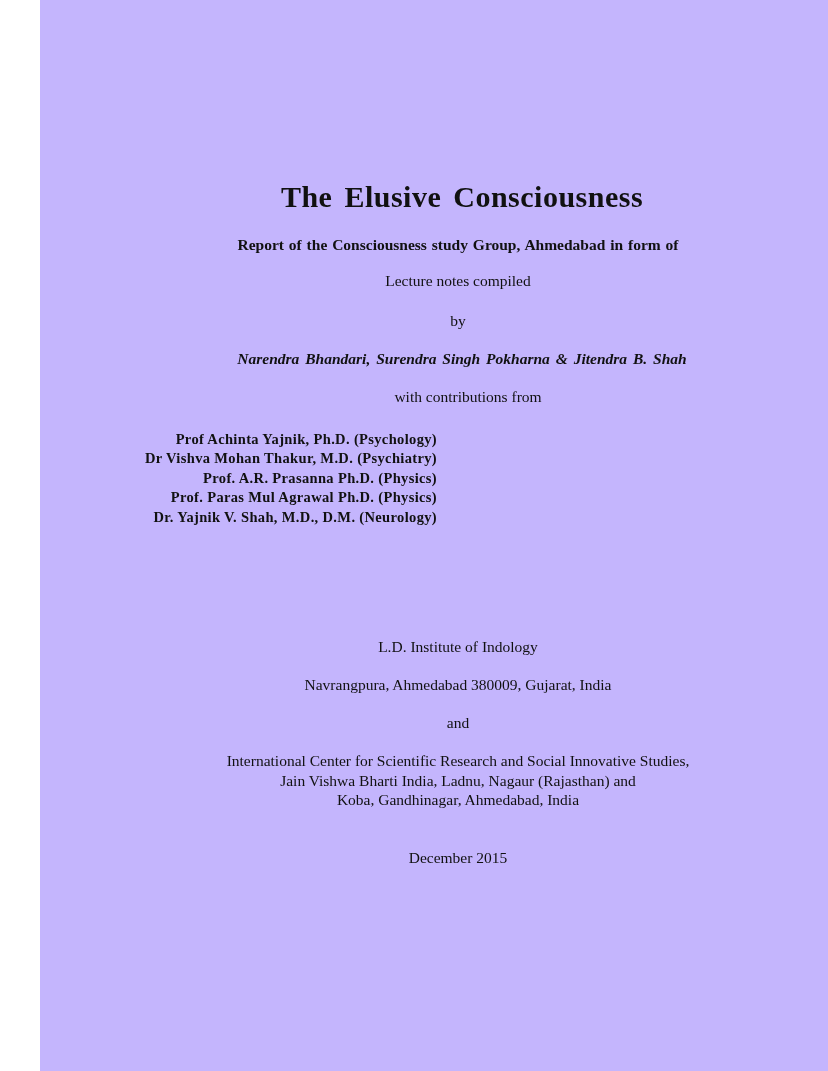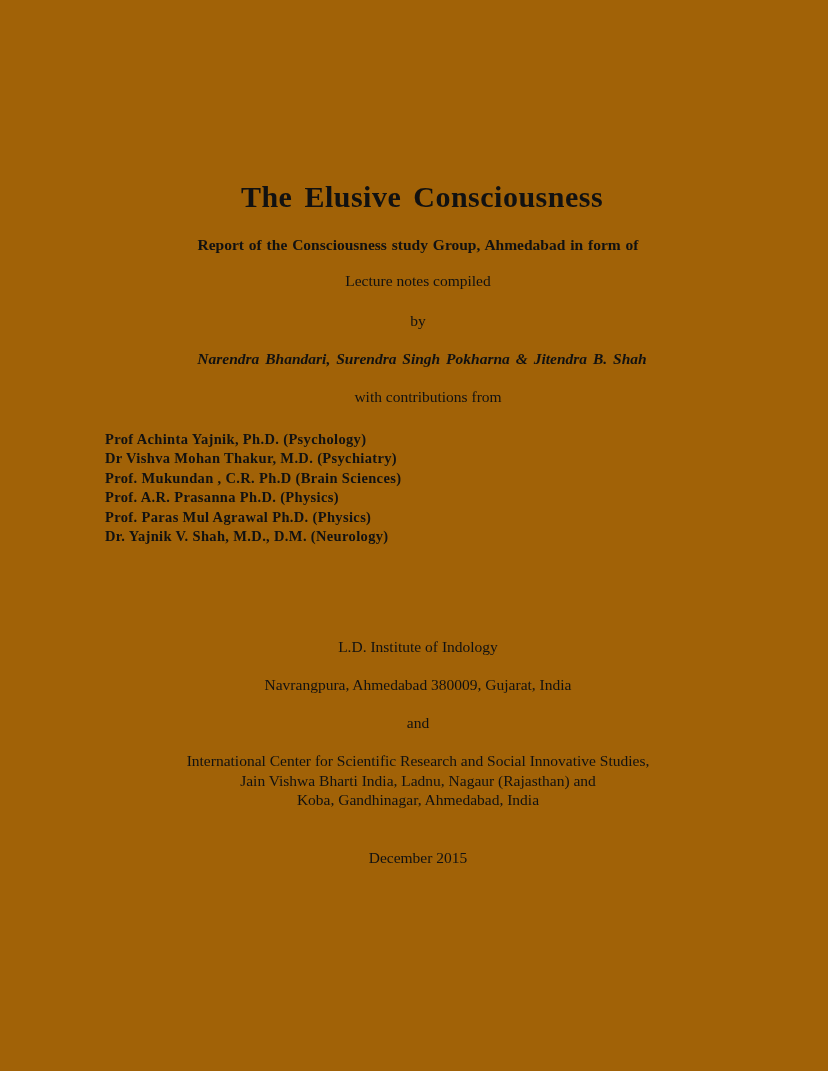--- a/index.html
+++ b/index.html
@@ -11,21 +11,22 @@
       width: 828px;
       height: 1071px;
       position: relative;
       overflow: hidden;
       font-family: "Liberation Serif", "DejaVu Serif", serif;
       color: #111111;
     }
     .page {
       position: absolute;
       inset: 0;
-      background: #a16207;
+      background: #c4b5fd;
+      margin-left: 40px;
     }
     .abs {
       position: absolute;
       white-space: nowrap;
     }
     .center {
       left: 0;
       width: 828px;
       text-align: center;
     }
@@ -58,20 +59,21 @@
       word-spacing: 2px;
     }
     .contrib { top: 388px; left: 14px; }
     .contributors {
       position: absolute;
       top: 430px;
       left: 105px;
       margin: 0;
       padding: 0;
       list-style: none;
+      text-align: right;
     }
     .contributors li {
       font-size: 14.5px;
       font-weight: bold;
       line-height: 19.4px;
       white-space: nowrap;
       letter-spacing: 0.35px;
     }
     .inst { top: 638px; left: 4px; }
     .addr { top: 676px; left: 4px; }
@@ -100,21 +102,20 @@
 
   <div class="abs center plain by">by</div>
 
   <div class="abs center authors">Narendra Bhandari,  Surendra Singh Pokharna  &amp; Jitendra  B. Shah</div>
 
   <div class="abs center plain contrib">with contributions from</div>
 
   <ul class="contributors">
     <li>Prof Achinta Yajnik, Ph.D. (Psychology)</li>
     <li>Dr Vishva Mohan Thakur, M.D. (Psychiatry)</li>
-    <li>Prof. Mukundan , C.R. Ph.D (Brain Sciences)</li>
     <li>Prof. A.R. Prasanna Ph.D. (Physics)</li>
     <li>Prof. Paras Mul  Agrawal Ph.D. (Physics)</li>
     <li>Dr. Yajnik V. Shah, M.D., D.M. (Neurology)</li>
   </ul>
 
   <div class="abs center plain inst">L.D. Institute of Indology</div>
 
   <div class="abs center plain addr">Navrangpura, Ahmedabad 380009, Gujarat, India</div>
 
   <div class="abs center plain and">and</div>

